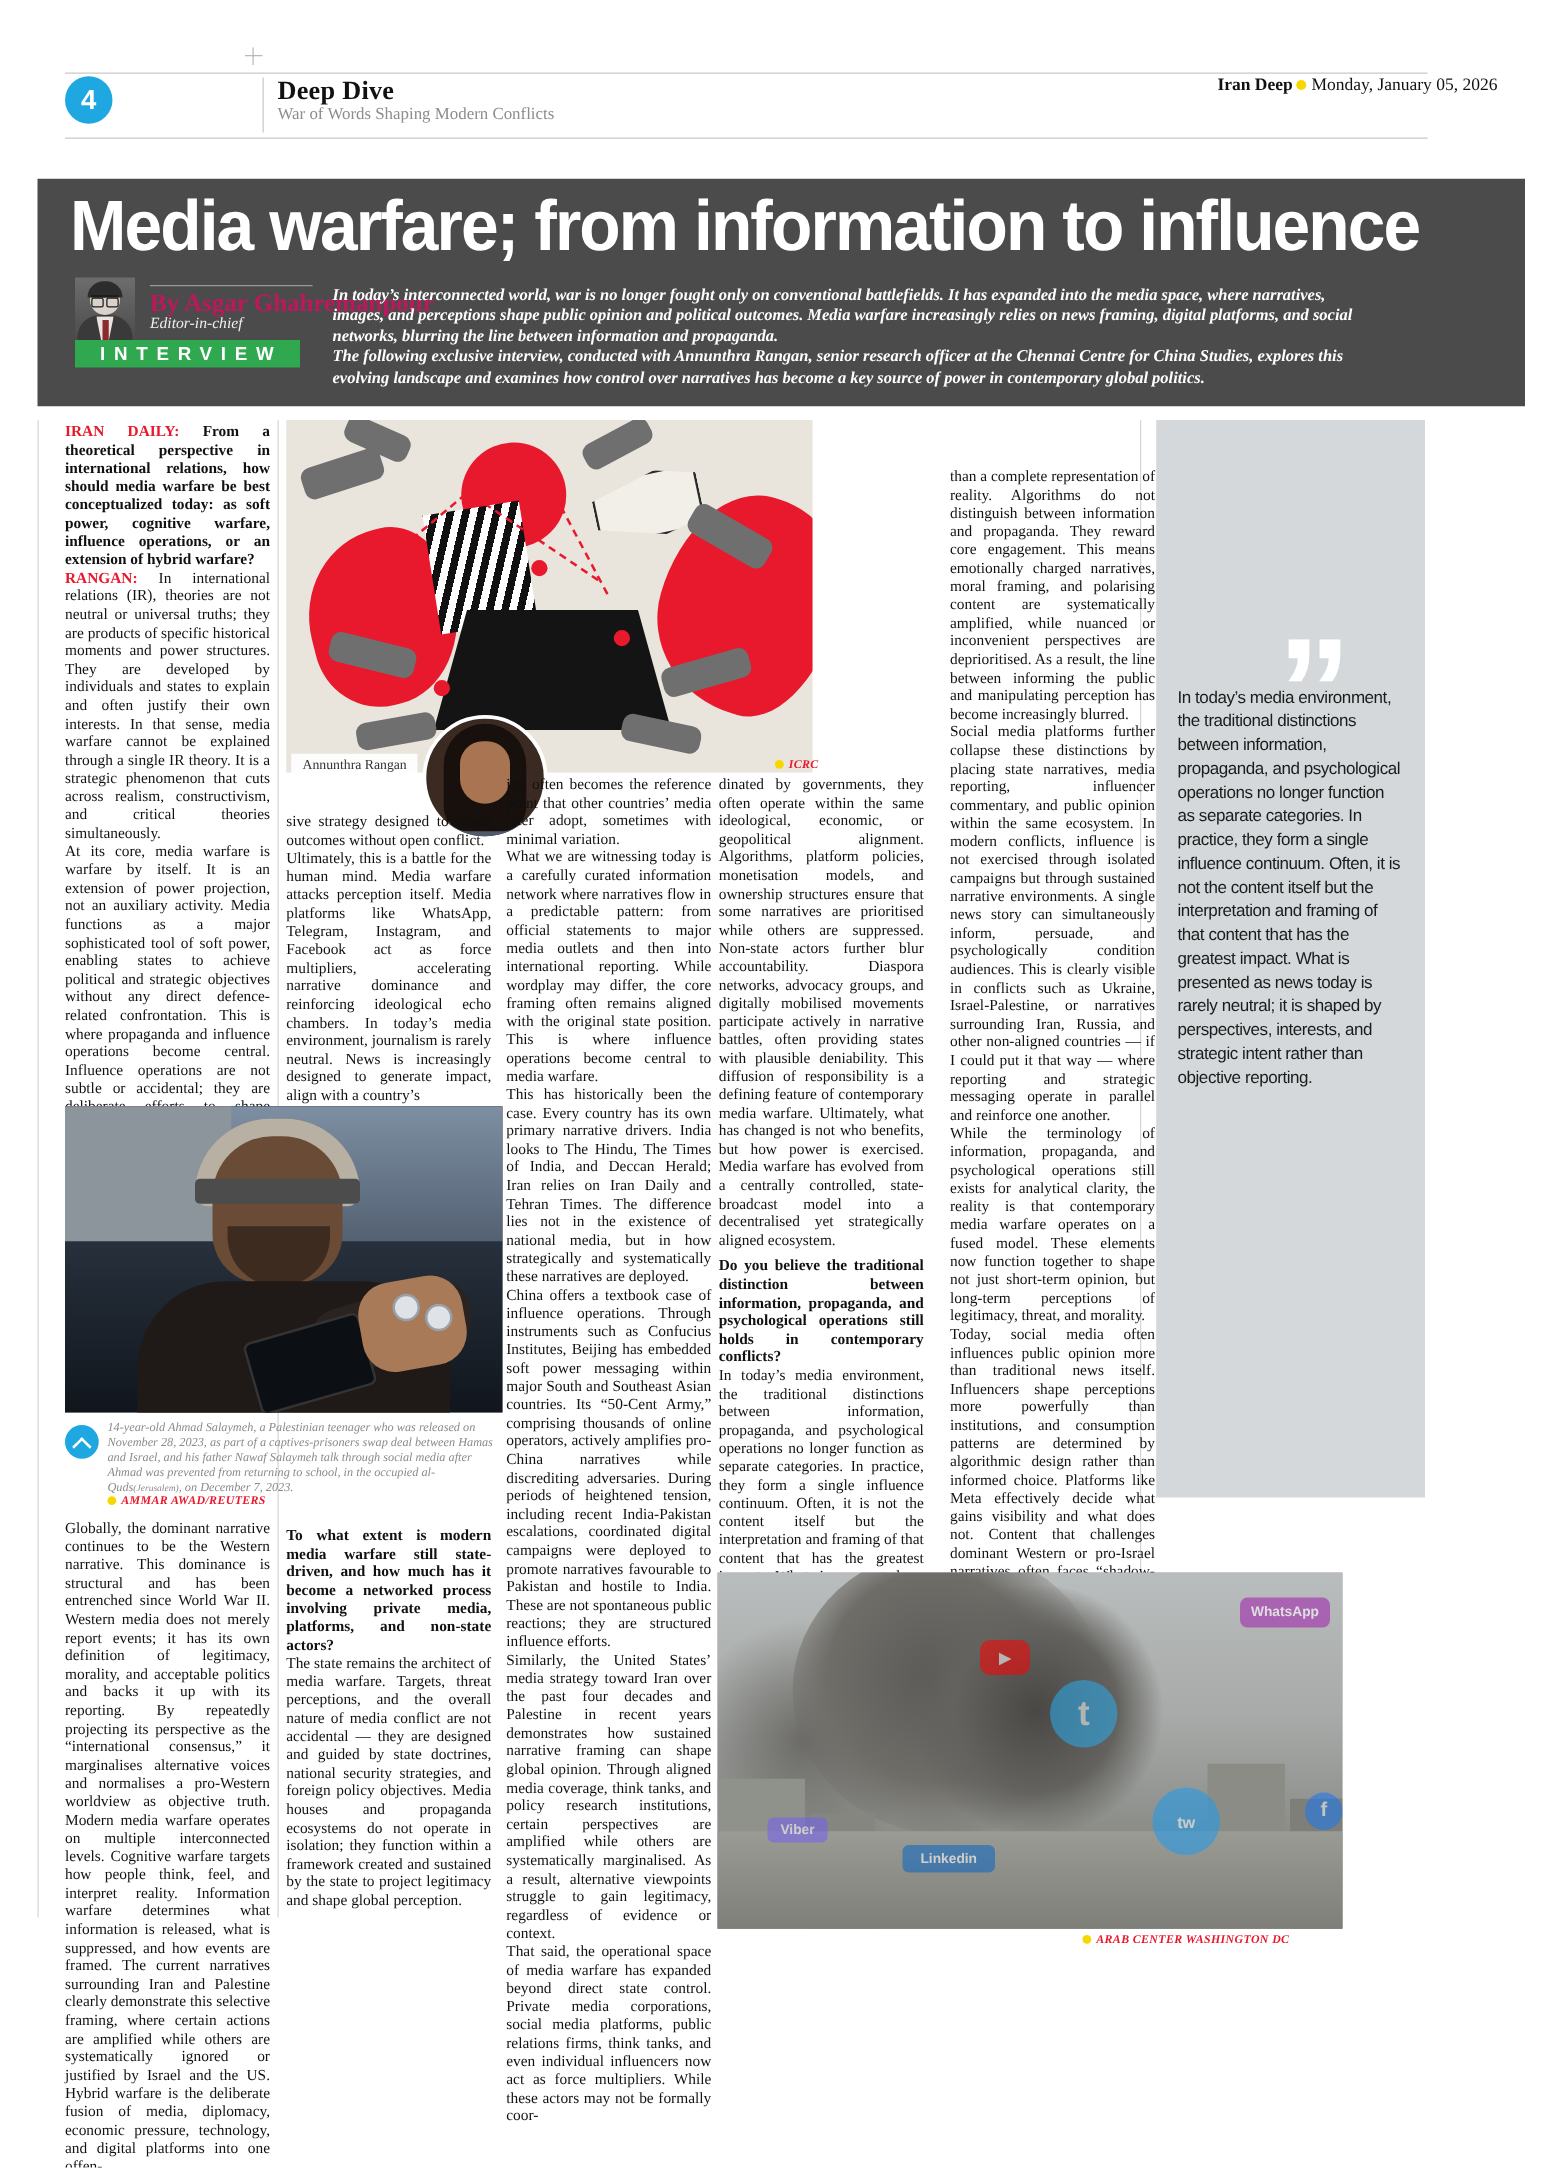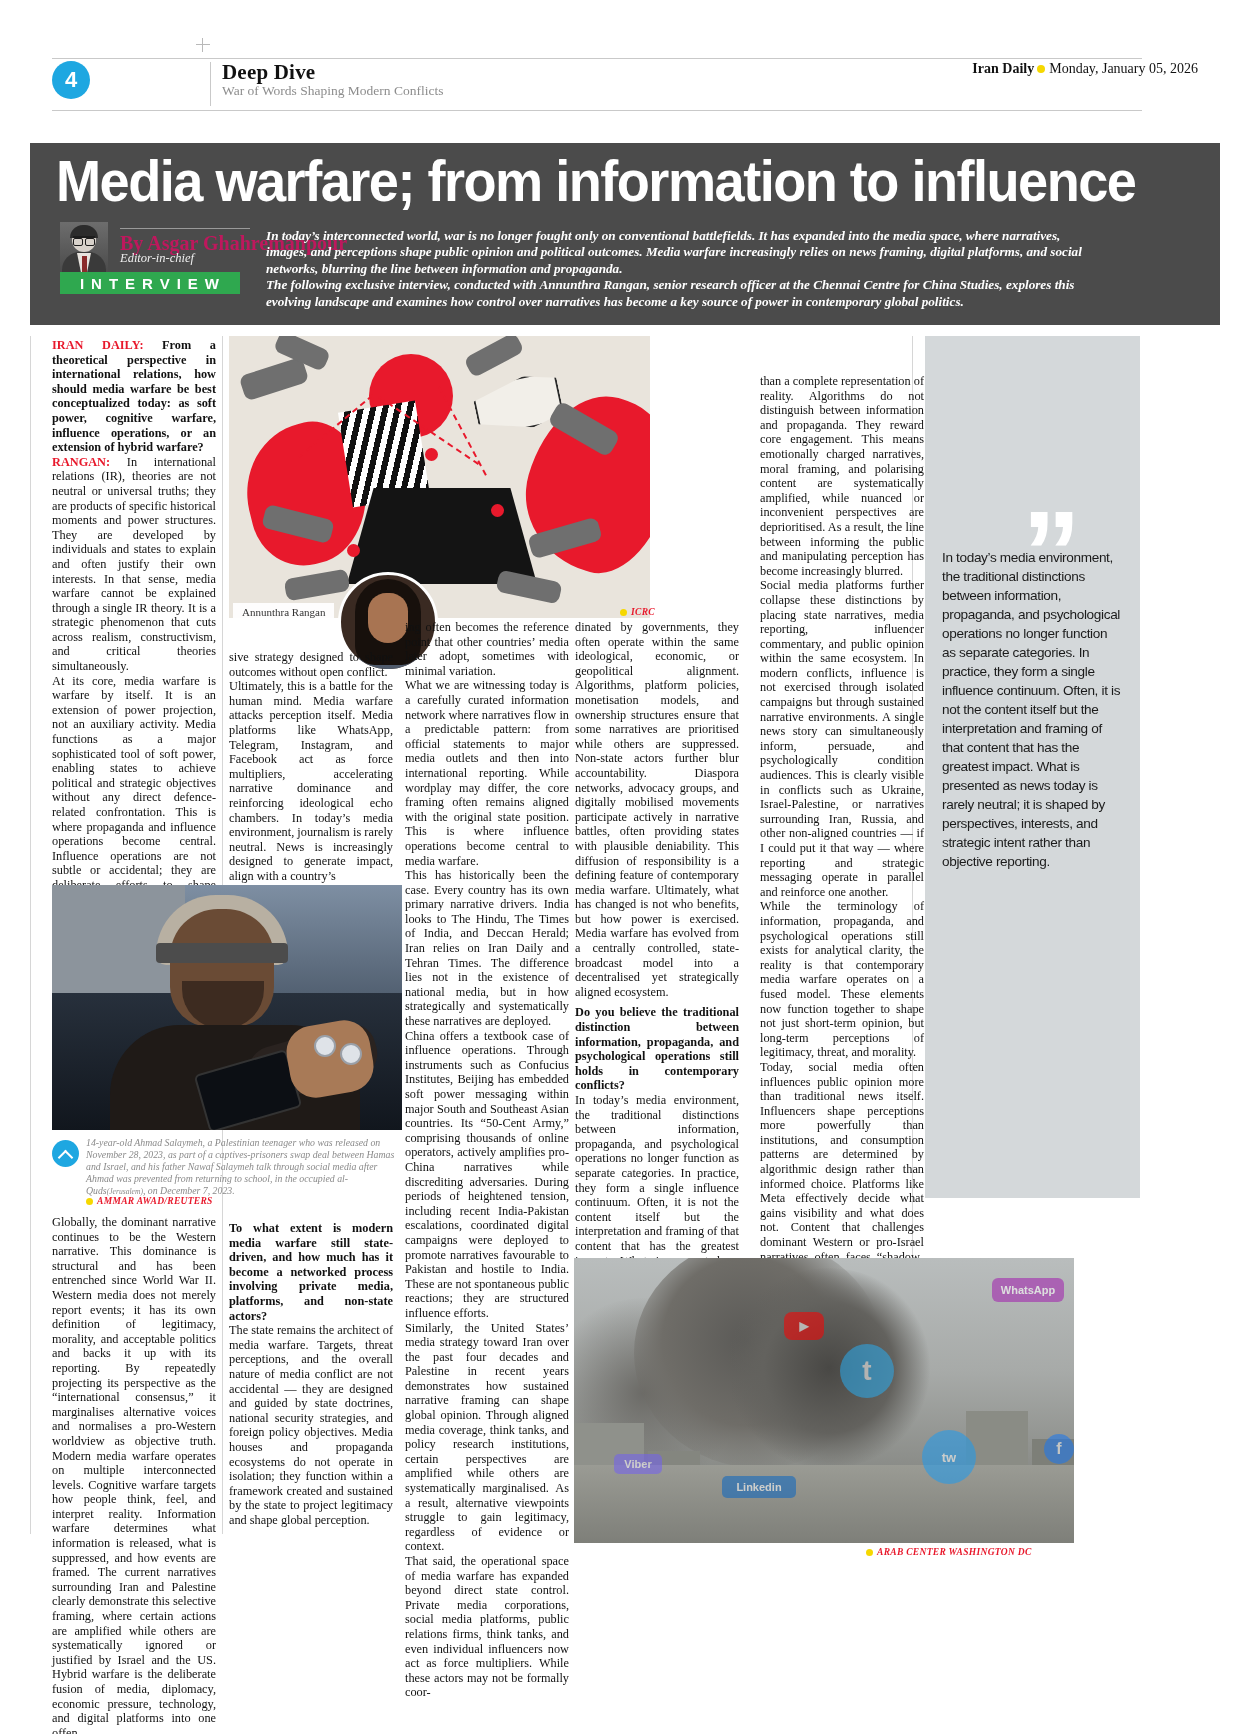--- a/index.html
+++ b/index.html
@@ -155,21 +155,21 @@
 
 <div class="cropmark"></div>
 <div class="rule-top"></div>
 <div class="rule-bottom"></div>
 <div class="rule-vert"></div>
 
 <div class="page-badge">4</div>
 <div class="section-title">Deep Dive</div>
 <div class="section-sub">War of Words Shaping Modern Conflicts</div>
 <div class="dateline">
-  <span class="paper">Iran Daily</span><span class="dot"></span><span>Monday, January 05, 2026</span>
+  <span class="paper">Iran Deep</span><span class="dot"></span><span>Monday, January 05, 2026</span>
 </div>
 
 <div class="hero"></div>
 <div class="headline">Media warfare; from information to influence</div>
 
 <div class="author-photo">
   <div class="body"></div>
     <div class="shirt"></div>
     <div class="tie"></div>
   <div class="head"></div>

